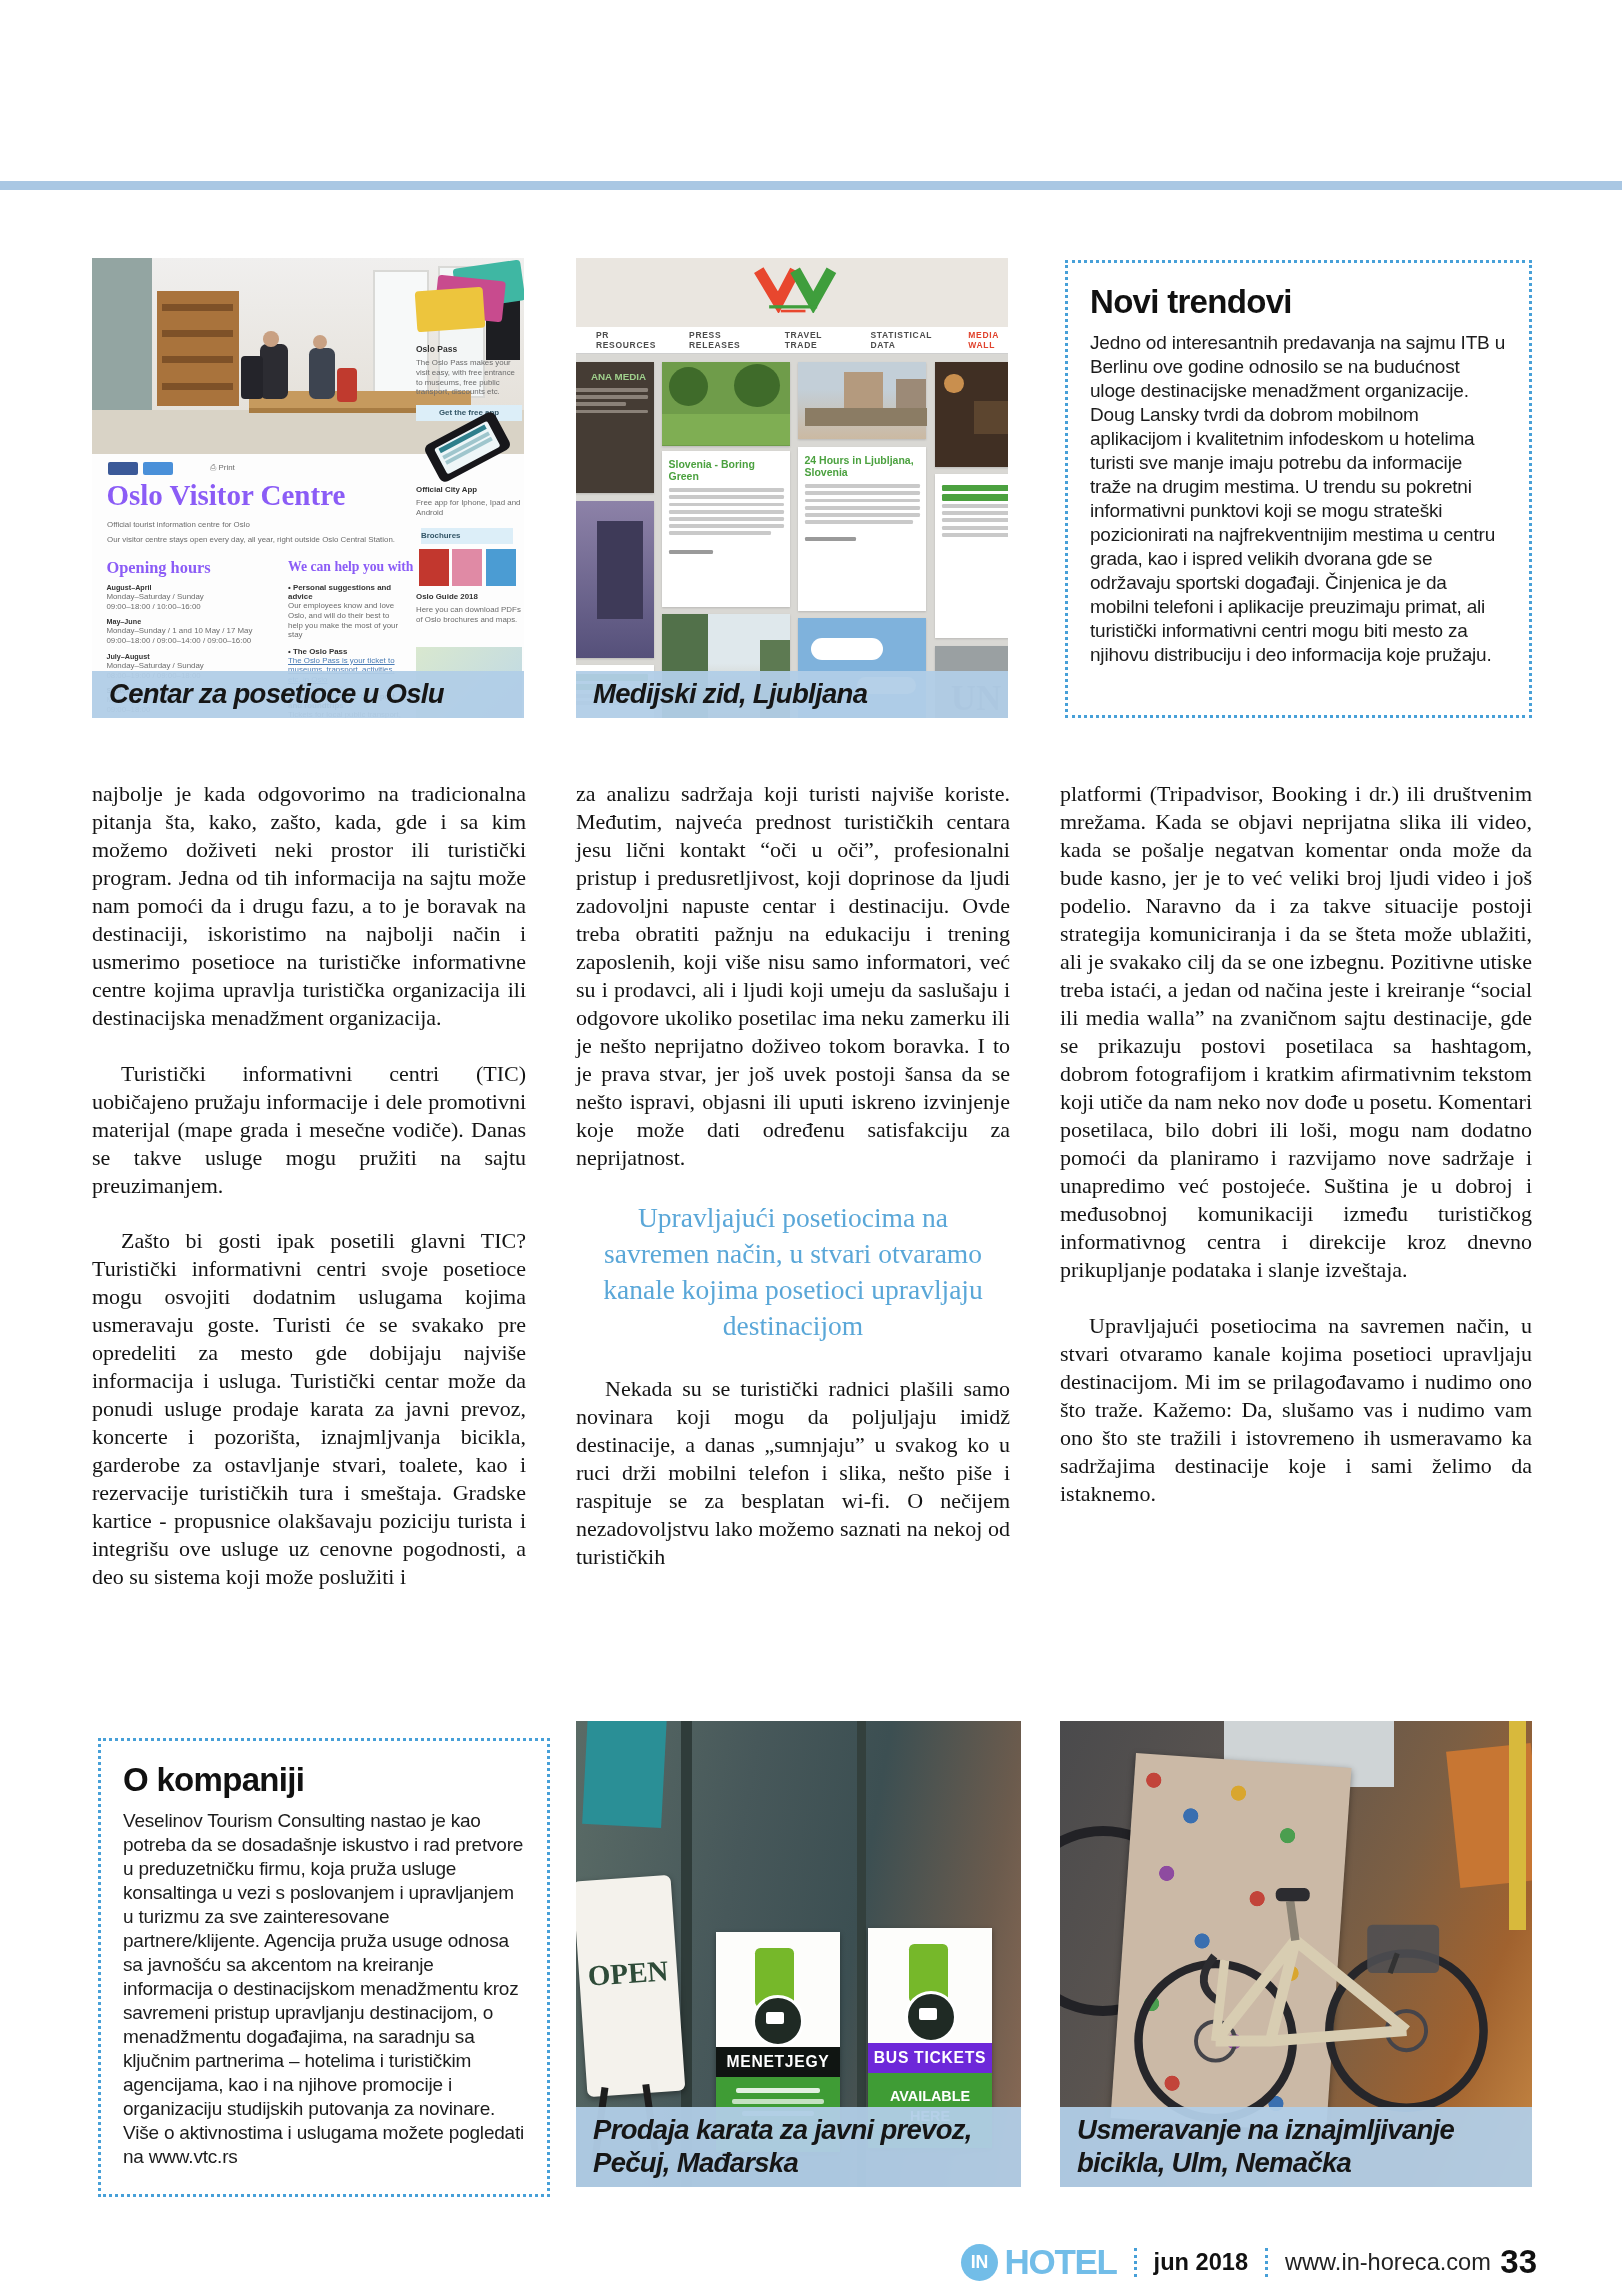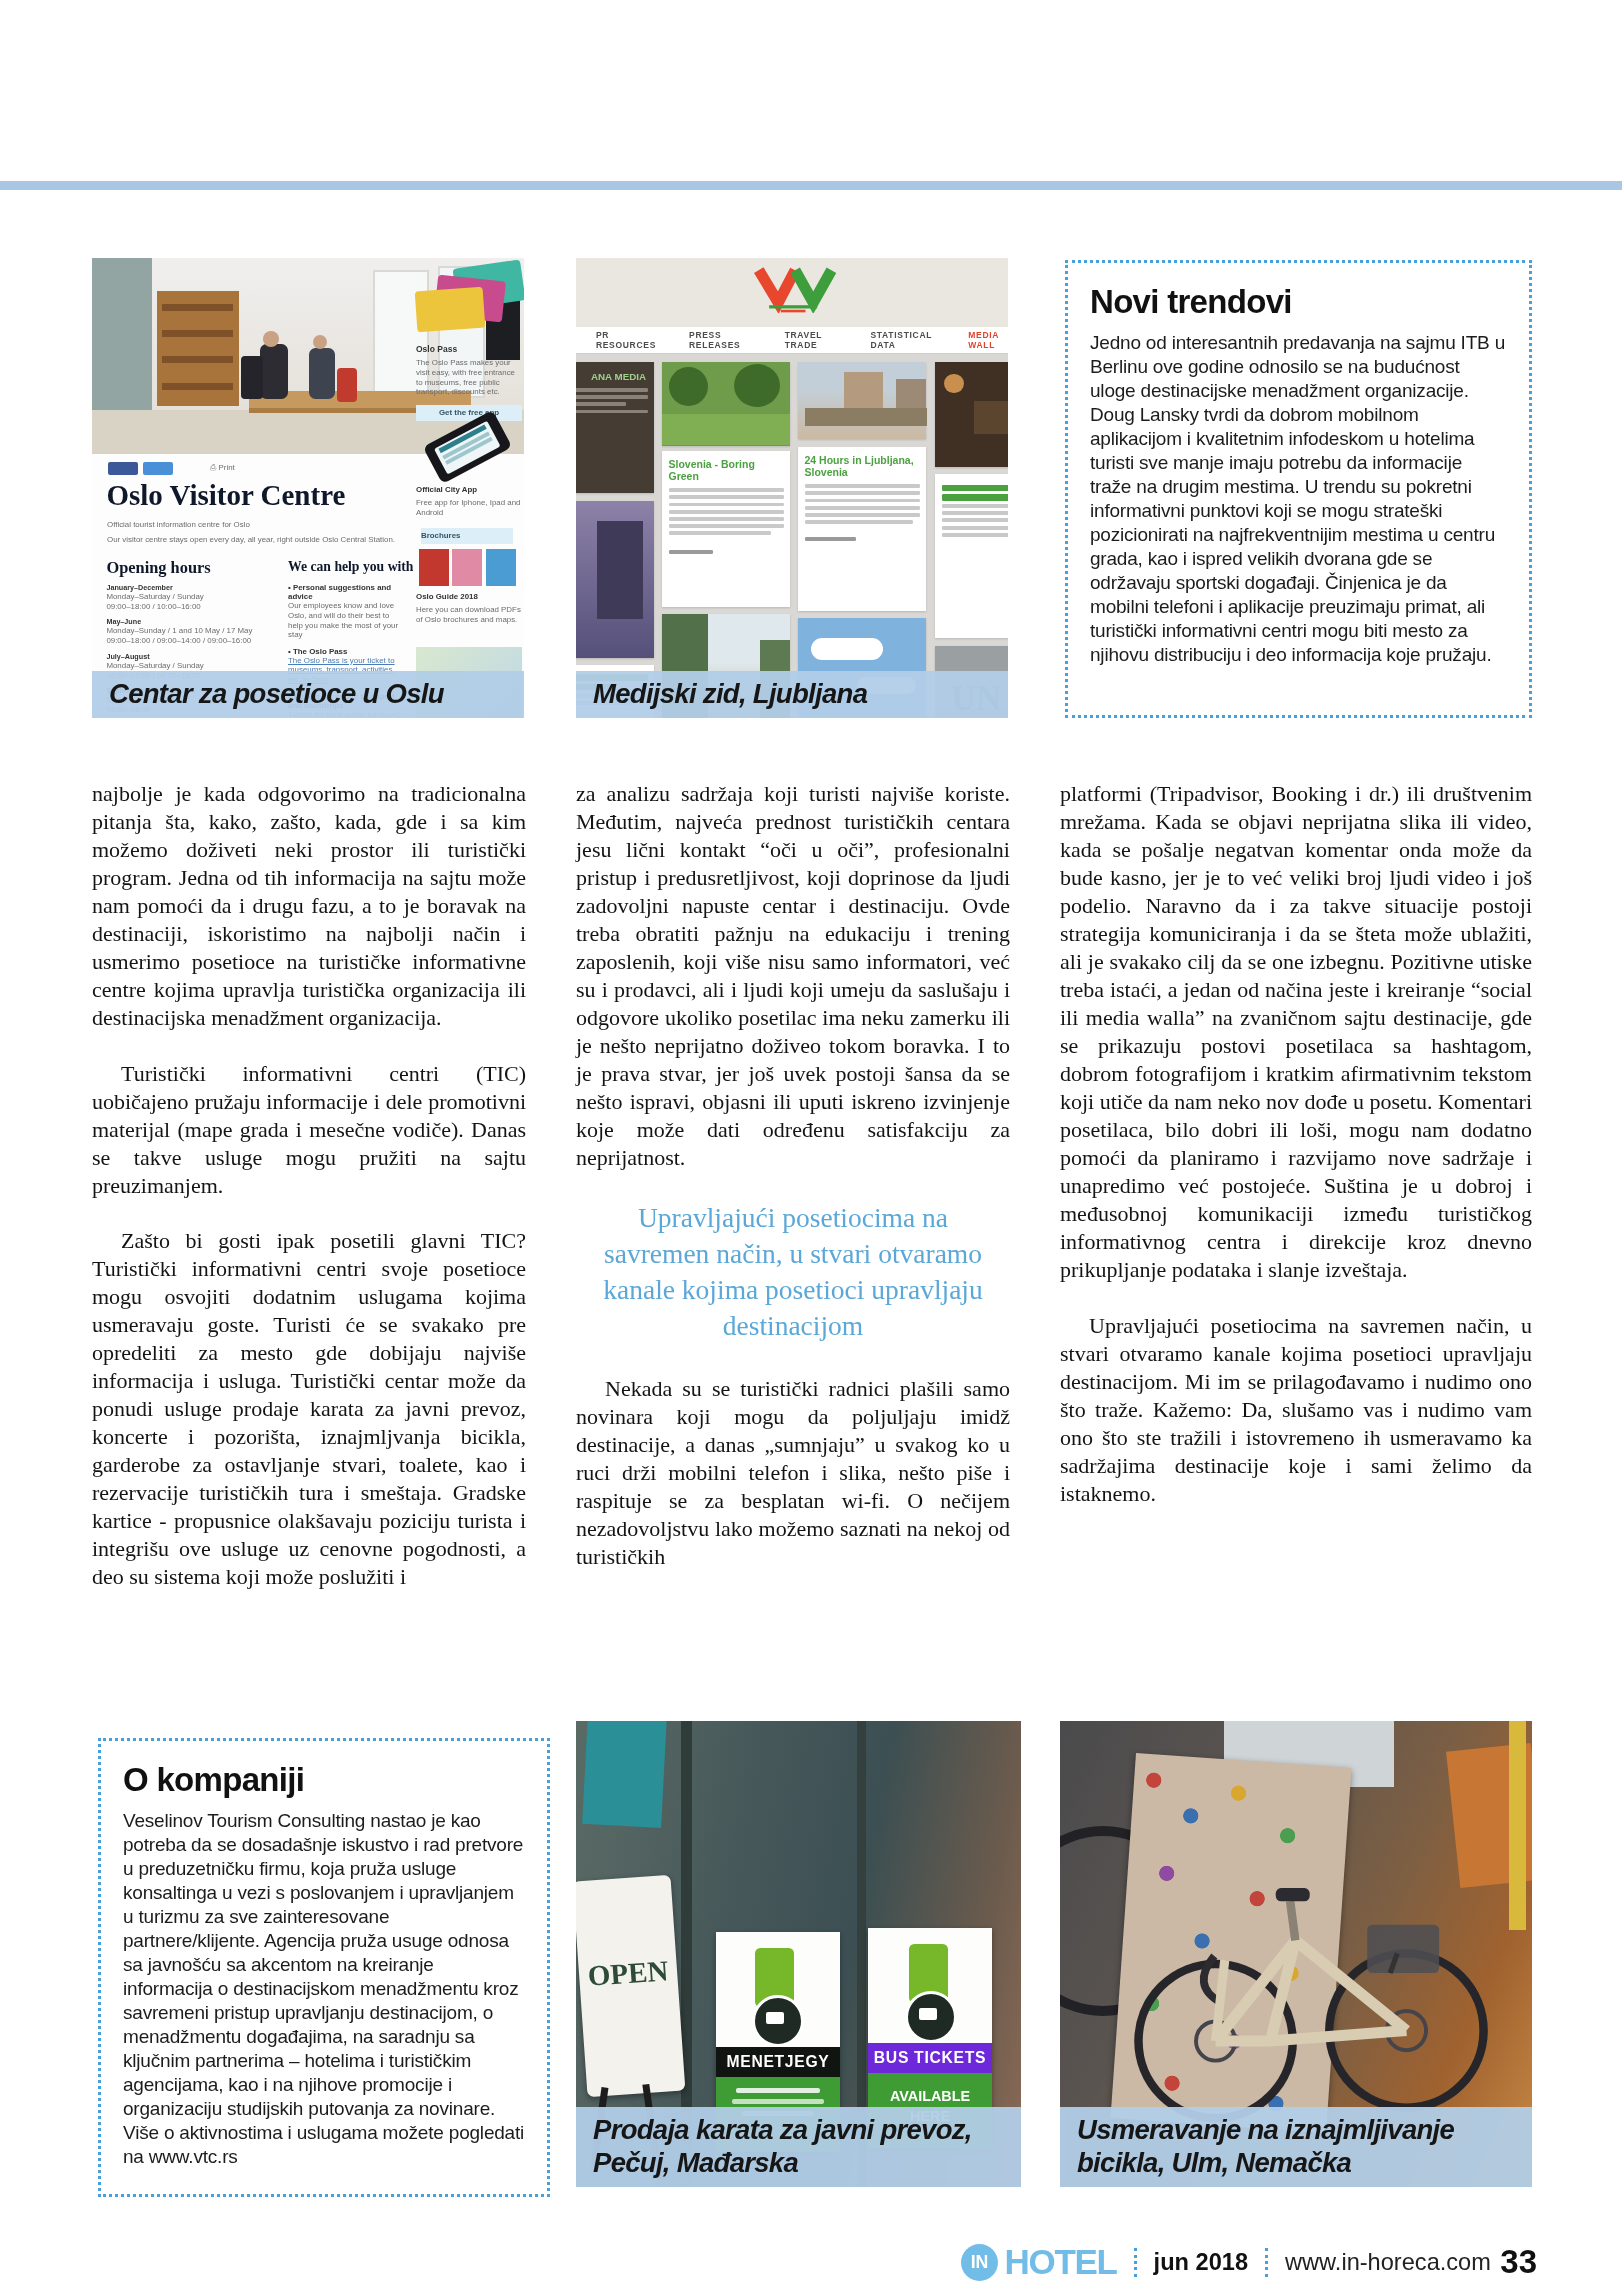--- a/index.html
+++ b/index.html
@@ -21,21 +21,21 @@
   
   .col{position:absolute;font-family:"Liberation Serif",serif;font-size:22px;line-height:28px;
        color:#141414;text-align:justify;}
   .col p{margin:0 0 27.5px;}
   .col p.ind{text-indent:29px;}
   .quote{font-family:"Liberation Serif",serif;color:#5aa7d8;text-align:center;
          font-size:27.5px;line-height:36px;margin:13px auto 31px;width:92%;}
   
   .oslo{background:#fdfdfd;}
   .microtxt{color:#6c6c6c;font-size:7.9px;line-height:9.8px;}
-  .serifhead{font-family:"Liberation Serif",serif;font-weight:700;color:#0f172a;}
+  .serifhead{font-family:"Liberation Serif",serif;font-weight:700;color:#8b5cf6;}
   
   .ljcard{position:absolute;background:#fff;box-shadow:0 0.7px 2px rgba(0,0,0,.15);}
   .ljtitle{color:#4ba13f;font-weight:700;font-size:10.5px;line-height:12.4px;padding:6.5px 6.5px 2.6px;}
   .ljbar{height:3.9px;background:#c9c9c9;border-radius:1.3px;margin:3.3px 6.5px;}
   .ljnav{color:#4c4c4c;font-size:8.5px;letter-spacing:0.7px;font-weight:600;margin-left:16px;}
   
   .footer-row{position:absolute;left:961px;top:2241px;height:42px;display:flex;align-items:center;gap:17px;}
   .vdots{width:0;height:29px;border-left:3.9px dotted #47a0d8;}
   .brandcircle{width:37px;height:37px;border-radius:50%;background:#72bde8;color:#fff;
                display:flex;align-items:center;justify-content:center;font-weight:700;font-size:17.7px;}
@@ -76,21 +76,21 @@
       <div style="width:42px;height:13px;background:#4a90d9;border-radius:2px;"></div>
     </div>
     <div class="abs microtxt" style="left:118px;top:205px;">⎙ <span>Print</span></div>
     <div class="abs serifhead" style="left:14.4px;top:221px;font-size:29px;">Oslo Visitor Centre</div>
     <div class="abs microtxt" style="left:15px;top:262px;width:281px;">Official tourist information centre for Oslo</div>
     <div class="abs microtxt" style="left:15px;top:277px;width:294px;">Our visitor centre stays open every day, all year, right outside Oslo Central Station.</div>
 
     <div class="abs serifhead" style="left:14.4px;top:300px;font-size:16.4px;">Opening hours</div>
     <div class="abs" style="left:14.4px;top:325px;width:177px;font-size:7.2px;color:#555;">
       <div style="margin-bottom:5.9px;">
-        <b style="color:#333;">January–December</b>
+        <b style="color:#333;">August–April</b>
         <div class="microtxt">Monday–Saturday / Sunday</div>
         <div class="microtxt">09:00–18:00 / 10:00–16:00</div>
       </div>
       <div style="margin-bottom:5.9px;">
         <b style="color:#333;">May–June</b>
         <div class="microtxt">Monday–Sunday / 1 and 10 May / 17 May</div>
         <div class="microtxt">09:00–18:00 / 09:00–14:00 / 09:00–16:00</div>
       </div>
       <div style="margin-bottom:5.9px;">
         <b style="color:#333;">July–August</b>

